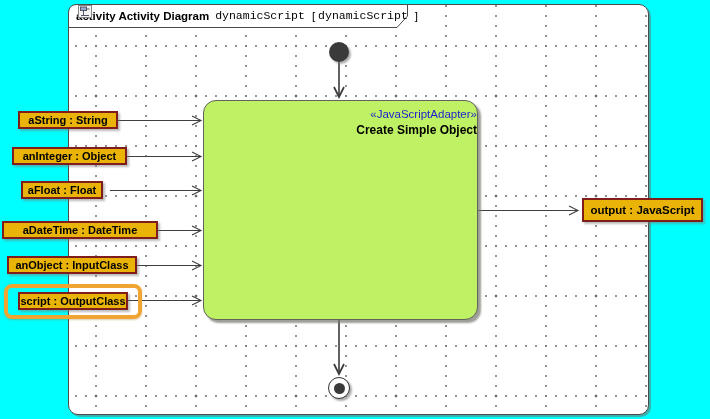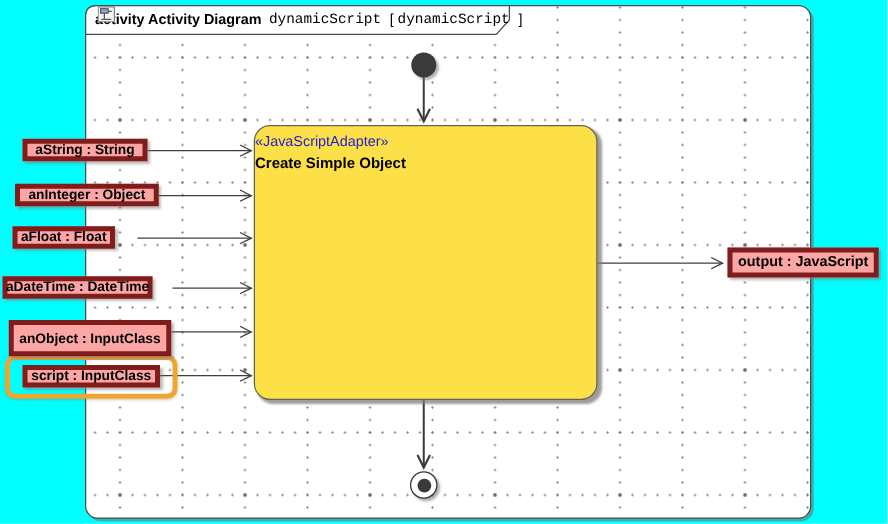--- a/index.html
+++ b/index.html
@@ -35,44 +35,44 @@
     font-size:11.5px;color:#000;
   }
   .hdr-keyword{font-weight:bold;margin-right:6px;}
   .hdr-name{margin-right:4px;font-family:Liberation Mono, monospace;}
   .hdr-bracket{margin:0 3px;}
   .hdr-icon{display:inline-block;margin:0 2px;position:relative;top:0px;}
 
   
   .action{
     left:203px;top:100px;width:275px;height:220px;
-    background:#fde047;
+    background:#bef264;
     border:1px solid #62625A;
     border-radius:13px;
     box-shadow:3px 3px 2px rgba(125,125,118,0.75);
-    text-align:left;
+    text-align:right;
     padding-top:6px;box-sizing:border-box;
   }
   .action .stereotype{font-size:11.5px;color:#2222CC;line-height:15px;}
   .action .action-name{font-size:12px;font-weight:bold;color:#000;line-height:17px;}
 
   
   .pin{
-    background:#fca5a5;
-    border:4px solid #7f1d1d;
+    background:#eab308;
+    border:2px solid #7f1d1d;
     box-shadow:2px 2px 2px rgba(120,120,120,0.5);
     display:flex;align-items:center;justify-content:center;
     font-size:11px;font-weight:bold;color:#000;white-space:nowrap;
     box-sizing:border-box;
   }
   .pin-1{left:18px;  top:111px; width:100px; height:18px;}
   .pin-2{left:12px;  top:147px; width:115px; height:18px;}
-  .pin-3{left:10px;  top:181px; width:82px;  height:18px;}
-  .pin-4{left:2px;   top:221px; width:120px; height:18px;}
-  .pin-5{left:7px;   top:256px; width:130px; height:29px;}
+  .pin-3{left:21px;  top:181px; width:82px;  height:18px;}
+  .pin-4{left:2px;   top:221px; width:156px; height:18px;}
+  .pin-5{left:7px;   top:256px; width:130px; height:18px;}
   .pin-6{left:18px;  top:292px; width:110px; height:18px;}
   .pin-out{left:582px;top:198px; width:121px; height:24px; font-size:11.5px;}
 
   
   .highlight{
     left:4px;top:284px;width:138px;height:35px;
     border:4px solid #F0A431;border-radius:8px;
     box-sizing:border-box;
     box-shadow:0 1px 2px rgba(150,110,30,0.35);
   }
@@ -145,19 +145,19 @@
   <div class="action-name">Create Simple Object</div>
 </div>
 
 <div class="abs highlight"></div>
 
 <div class="abs pin pin-1">aString : String</div>
 <div class="abs pin pin-2">anInteger : Object</div>
 <div class="abs pin pin-3">aFloat : Float</div>
 <div class="abs pin pin-4">aDateTime : DateTime</div>
 <div class="abs pin pin-5">anObject : InputClass</div>
-<div class="abs pin pin-6">script : InputClass</div>
+<div class="abs pin pin-6">script : OutputClass</div>
 
 <div class="abs pin pin-out">output : JavaScript</div>
 
 <div class="abs final-node">
   <div class="dot"></div>
 </div>
 
 </body></html>

